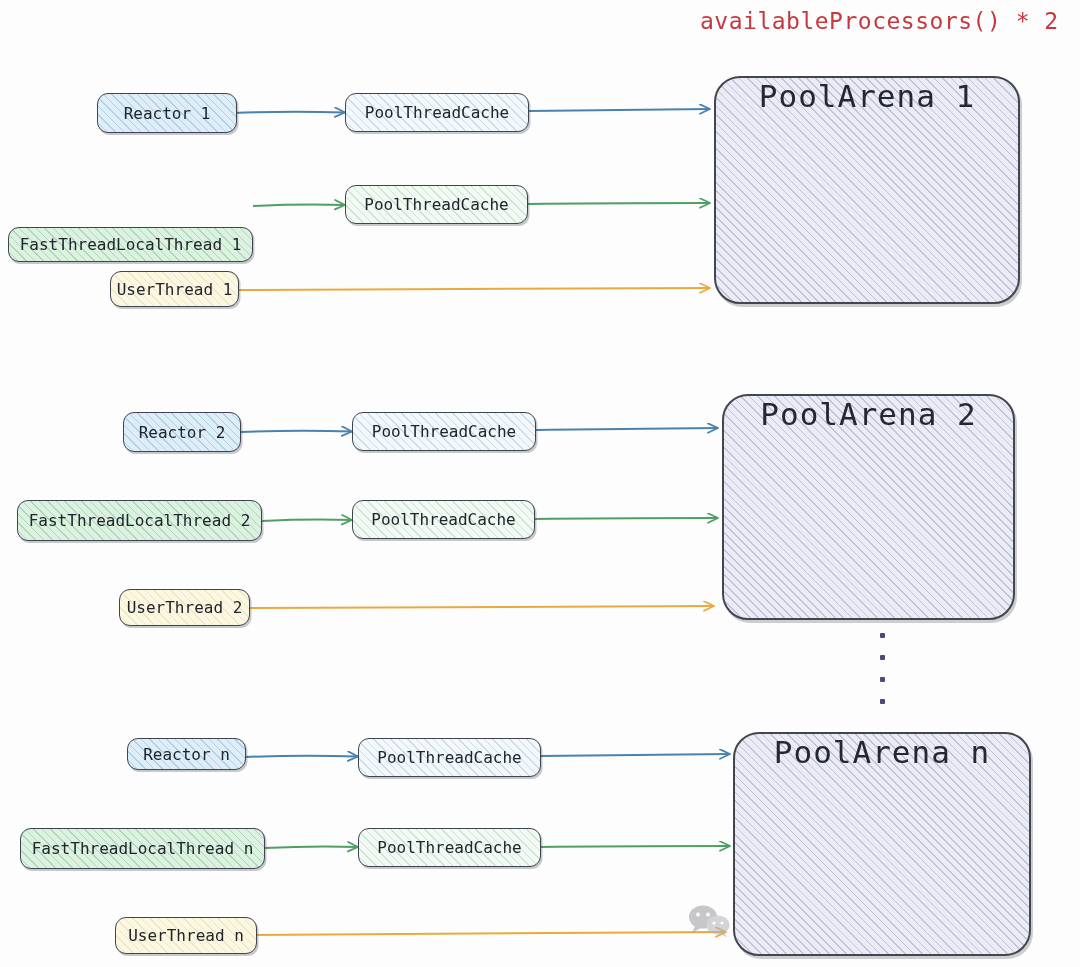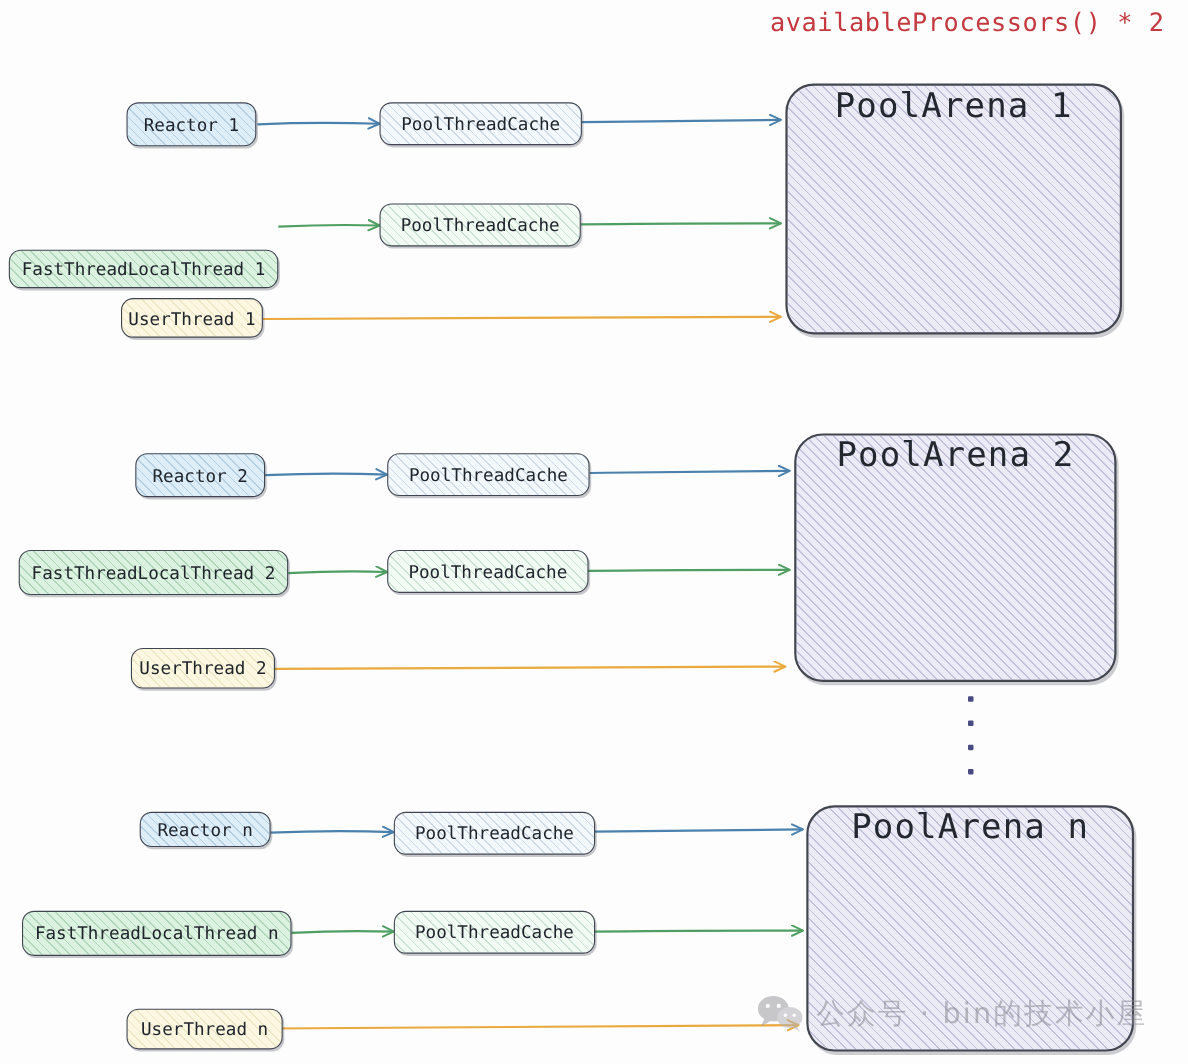--- a/index.html
+++ b/index.html
@@ -235,21 +235,21 @@
     <path d="M246,757 C280,755.5 315,755 358,756.5" fill="none" stroke="#4a82ad" stroke-width="2" marker-end="url(#ah-blue)"></path>
     <path d="M540,756 C610,755 675,754.5 730,754" fill="none" stroke="#4a82ad" stroke-width="2" marker-end="url(#ah-blue)"></path>
     <path d="M265,848 C295,846.5 325,846 358,847" fill="none" stroke="#4f9f63" stroke-width="2" marker-end="url(#ah-green)"></path>
     <path d="M539,847 C605,846 670,846 730,846" fill="none" stroke="#4f9f63" stroke-width="2" marker-end="url(#ah-green)"></path>
     <path d="M246,935 C410,933.5 570,933 726,932" fill="none" stroke="#eaa93c" stroke-width="2" marker-end="url(#ah-orange)"></path>
   </g>
 </svg>
 
 <div class="title">availableProcessors() * 2</div>
 
-<div class="node n-blue" style="left:115px; top:93px; width:118px; height:40px;">
+<div class="node n-blue" style="left:97px; top:93px; width:140px; height:40px;">
   <span class="label">Reactor 1</span>
 </div>
 <div class="node n-green" style="left:8px; top:187px; width:245px; height:35px;margin-top:40px;">
   <span class="label">FastThreadLocalThread 1</span>
 </div>
 <div class="node n-cream" style="left:110px; top:271px; width:129px; height:36px;">
   <span class="label">UserThread 1</span>
 </div>
 <div class="node n-cache-blue" style="left:345px; top:93px; width:184px; height:39px;">
   <span class="label">PoolThreadCache</span>
@@ -310,14 +310,13 @@
   <svg width="44" height="36" viewBox="0 0 44 36">
     <ellipse cx="15" cy="14" rx="14" ry="11.5" fill="#9b9ba2"></ellipse>
     <path d="M7,23 L4,30 L12,25.5 Z" fill="#9b9ba2"></path>
     <circle cx="10" cy="11.5" r="1.9" fill="#ffffff"></circle>
     <circle cx="20" cy="11.5" r="1.9" fill="#ffffff"></circle>
     <ellipse cx="30" cy="22" rx="11.5" ry="9.5" fill="#b3b3ba"></ellipse>
     <path d="M36,29 L39,34.5 L32,31 Z" fill="#b3b3ba"></path>
     <circle cx="26" cy="20" r="1.6" fill="#ffffff"></circle>
     <circle cx="34" cy="20" r="1.6" fill="#ffffff"></circle>
   </svg>
-  <span class="wm-text">公众号 · bin的技术小屋</span>
 </div>
 
 </body></html>

